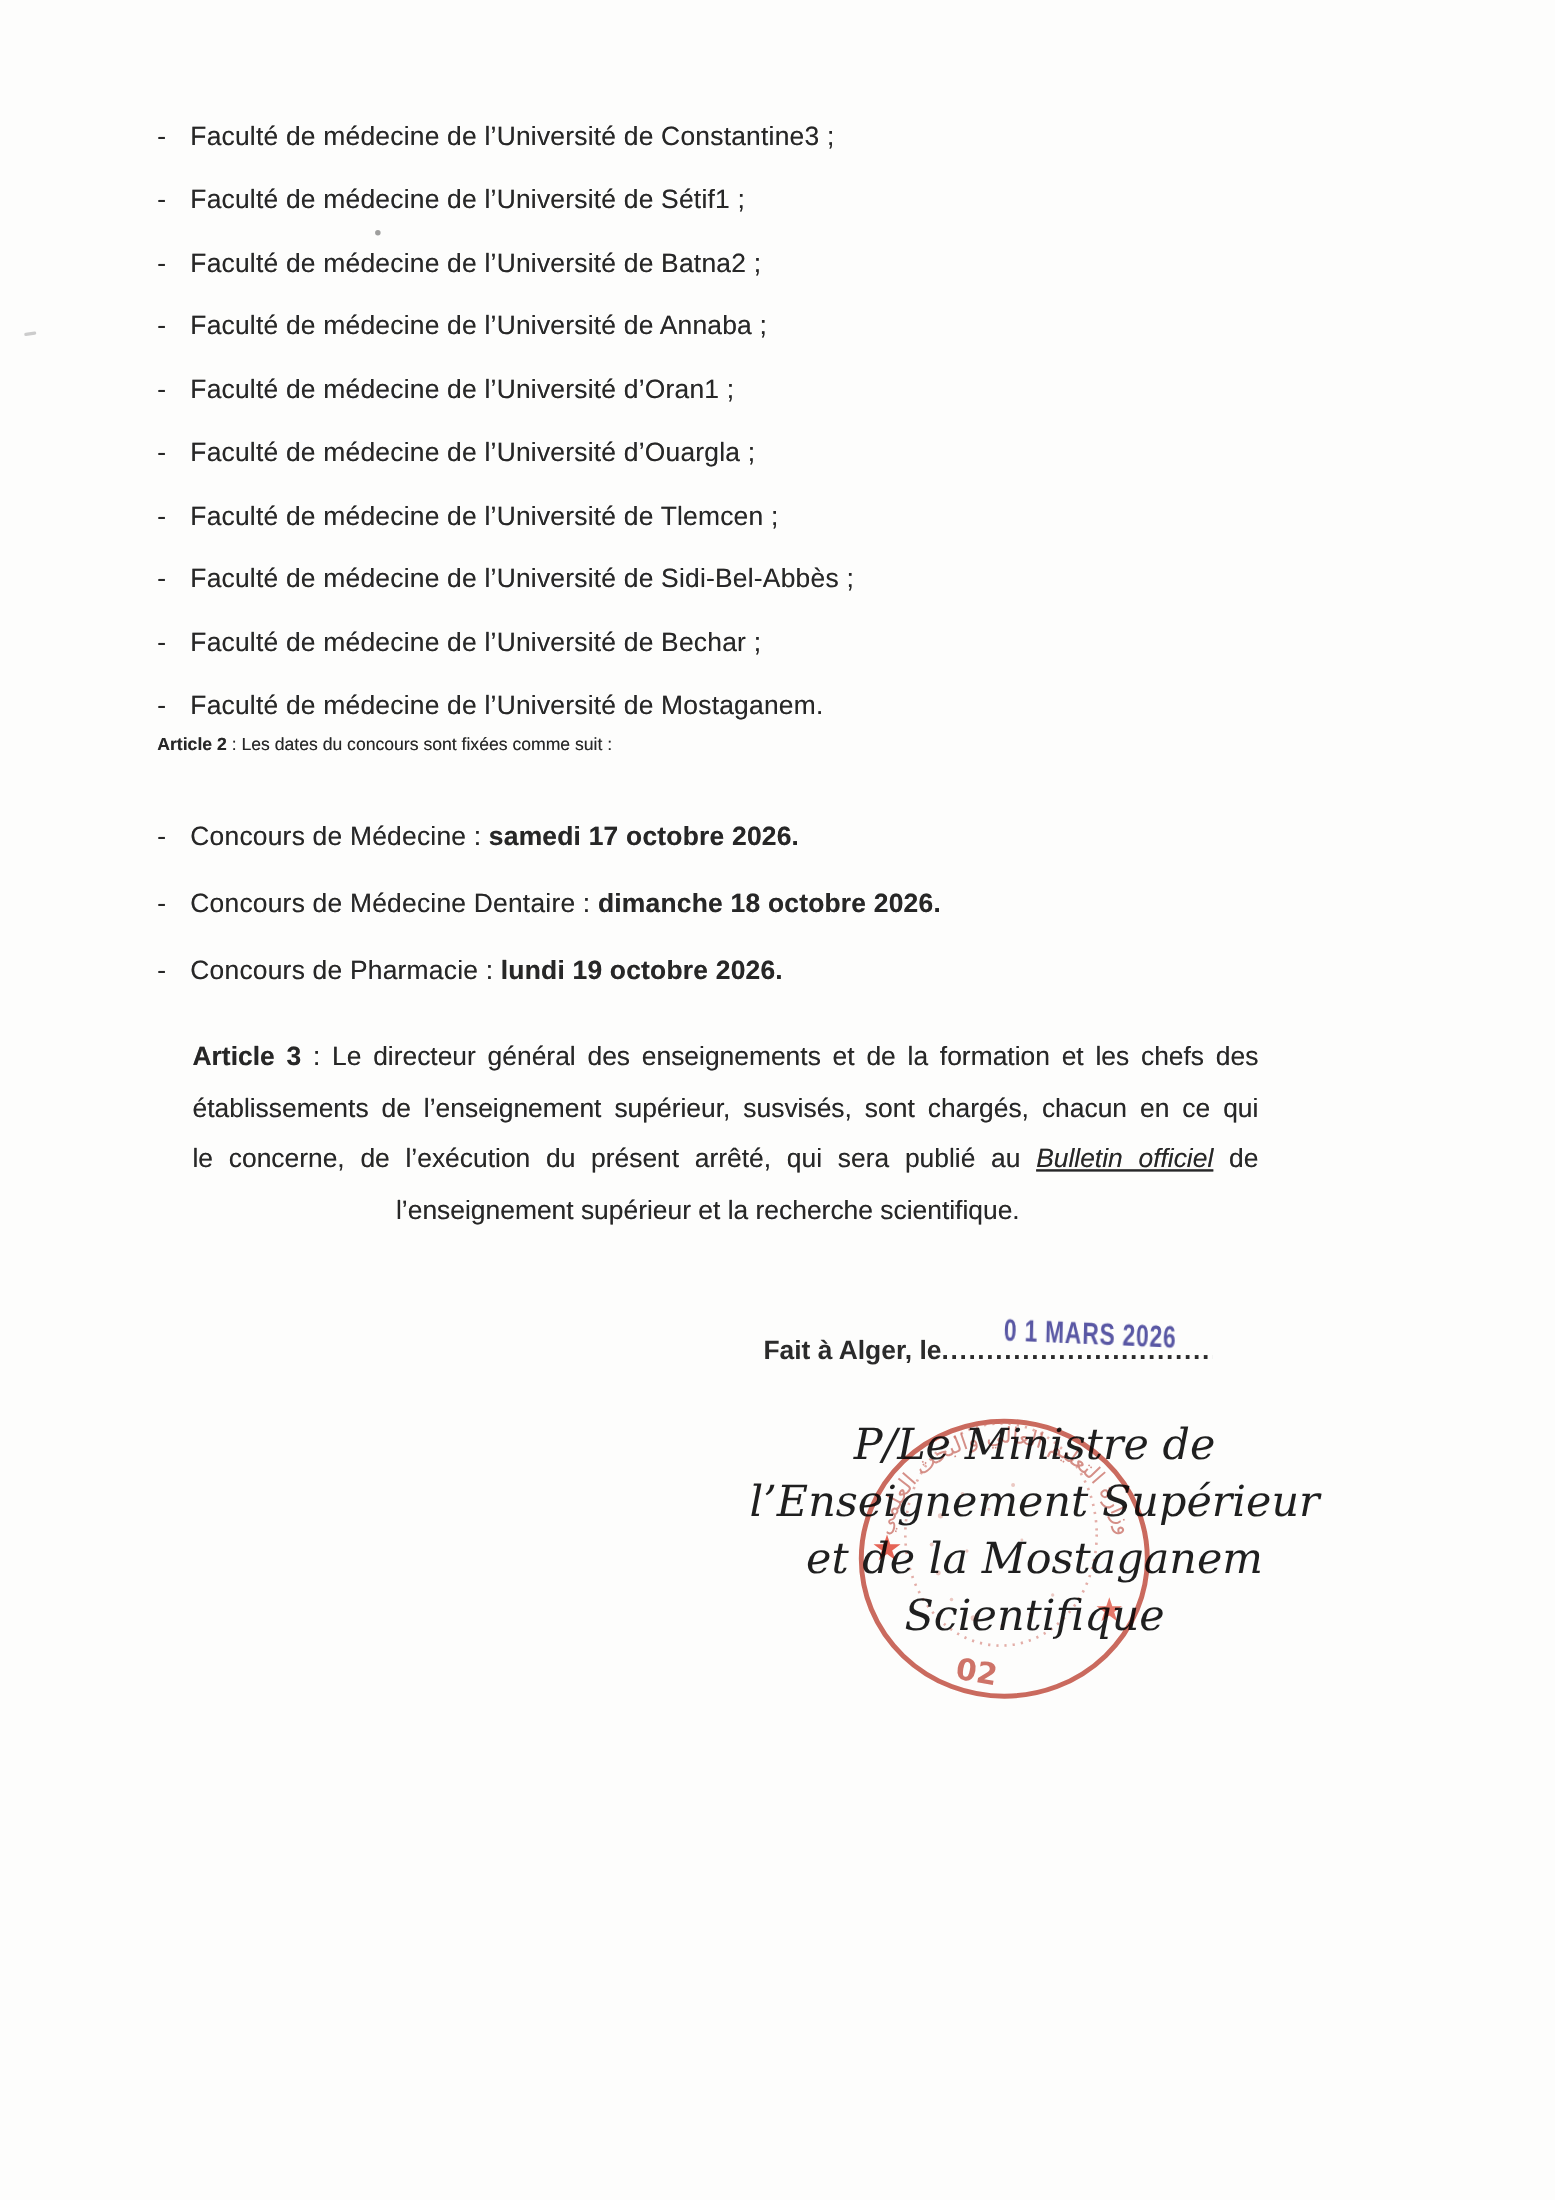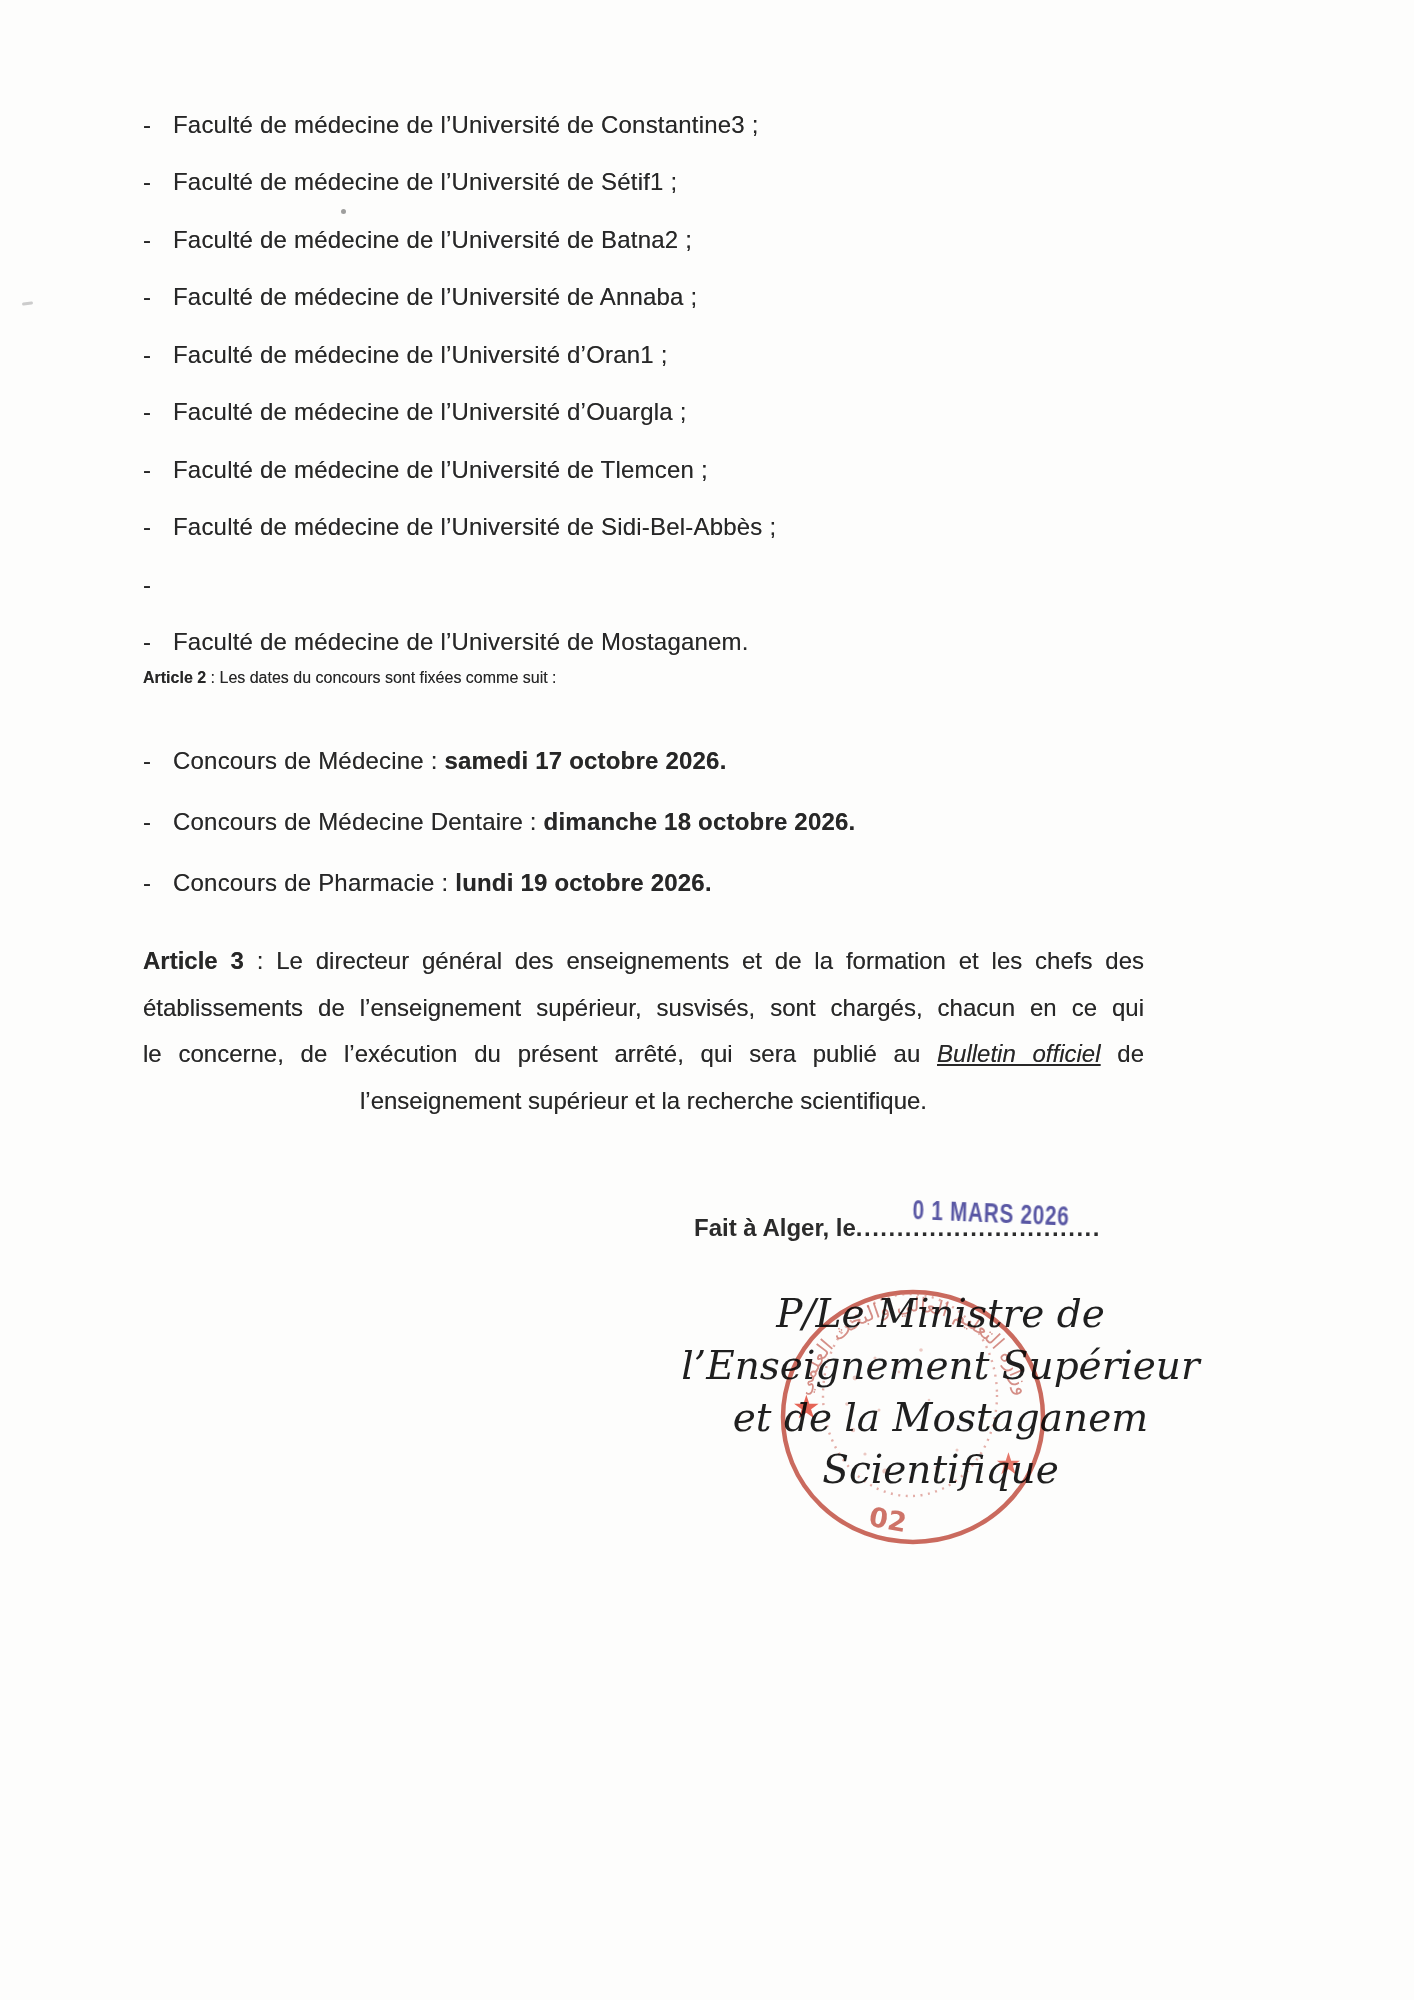--- a/index.html
+++ b/index.html
@@ -22,21 +22,21 @@
     text-shadow:0 0 .5px rgba(45,45,45,.55);}
   .art2 b{font-weight:700;}
   
   .exam-list{position:absolute;left:143px;top:730px;}
   .exam-item{display:flex;align-items:center;height:61px;font-size:24px;letter-spacing:.2px;
     text-shadow:0 0 .5px rgba(45,45,45,.55);}
   .exam-item b{font-weight:700;}
   
   .art3{position:absolute;left:143px;top:938px;width:1001px;font-size:24px;line-height:46.5px;
     text-shadow:0 0 .5px rgba(45,45,45,.55);}
-  .jline{text-align:justify;text-align-last:justify;}
+  .jline{text-align:justify;text-align-last:justify;margin-left:32px;}
   .lline{text-align:center;}
   .art3 b{font-weight:700;}
   .art3 i{font-style:italic;text-decoration:underline;}
   
   .fait-line{position:absolute;left:694px;top:1214px;font-size:24px;font-weight:700;
     white-space:nowrap;display:flex;align-items:baseline;color:#2b2b2b;}
   .fait-dots{display:inline-block;width:246px;overflow:hidden;letter-spacing:1.5px;}
   
   .date-stamp{
     position:absolute;left:913px;top:1194px;
@@ -96,20 +96,21 @@
     <div class="fac-item">
       <span class="dash">-</span>
       <span>Faculté de médecine de l’Université de Tlemcen ;</span>
     </div>
     <div class="fac-item">
       <span class="dash">-</span>
       <span>Faculté de médecine de l’Université de Sidi-Bel-Abbès ;</span>
     </div>
     <div class="fac-item">
       <span class="dash">-</span>
+      <span>Faculté de médecine de l’Université de Bechar ;</span>
     </div>
     <div class="fac-item">
       <span class="dash">-</span>
       <span>Faculté de médecine de l’Université de Mostaganem.</span>
     </div>
   </div>
 
   <div class="art2">
     <b>Article 2</b><span> : Les dates du concours sont fixées comme suit :</span>
   </div>

